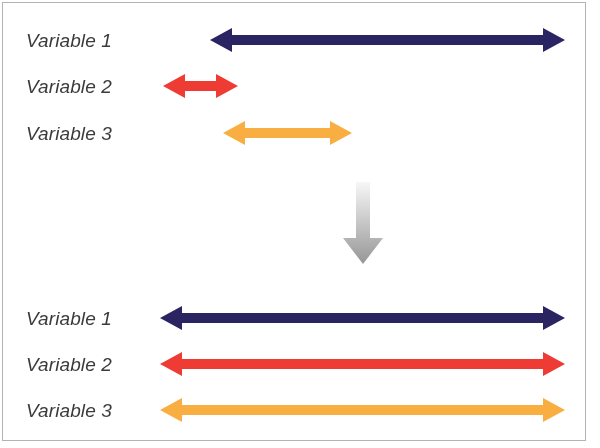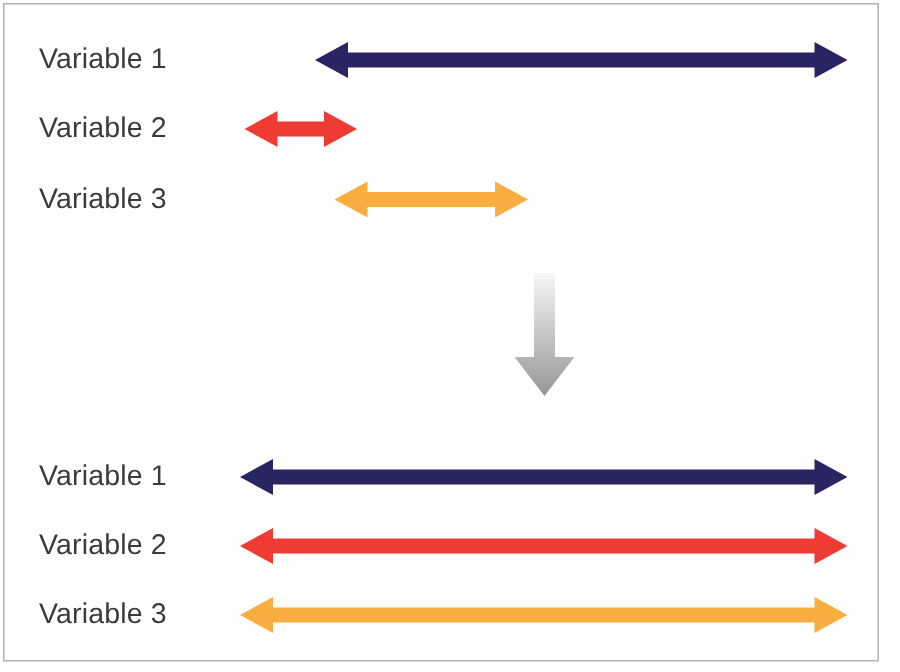--- a/index.html
+++ b/index.html
@@ -30,20 +30,21 @@
   .label {
     position: absolute;
     font-family: "Liberation Sans", sans-serif;
     font-size: 19px;
     font-weight: 400;
     color: #3b3b3b;
     white-space: nowrap;
     letter-spacing: 0.1px;
     line-height: 1;
     transform: translateY(-50%);
+    font-style: italic;
   }
   .arrow-svg {
     position: absolute;
     overflow: visible;
   }
   #down-arrow-wrap {
     position: absolute;
     left: 340px;
     top: 182px;
     width: 46px;

